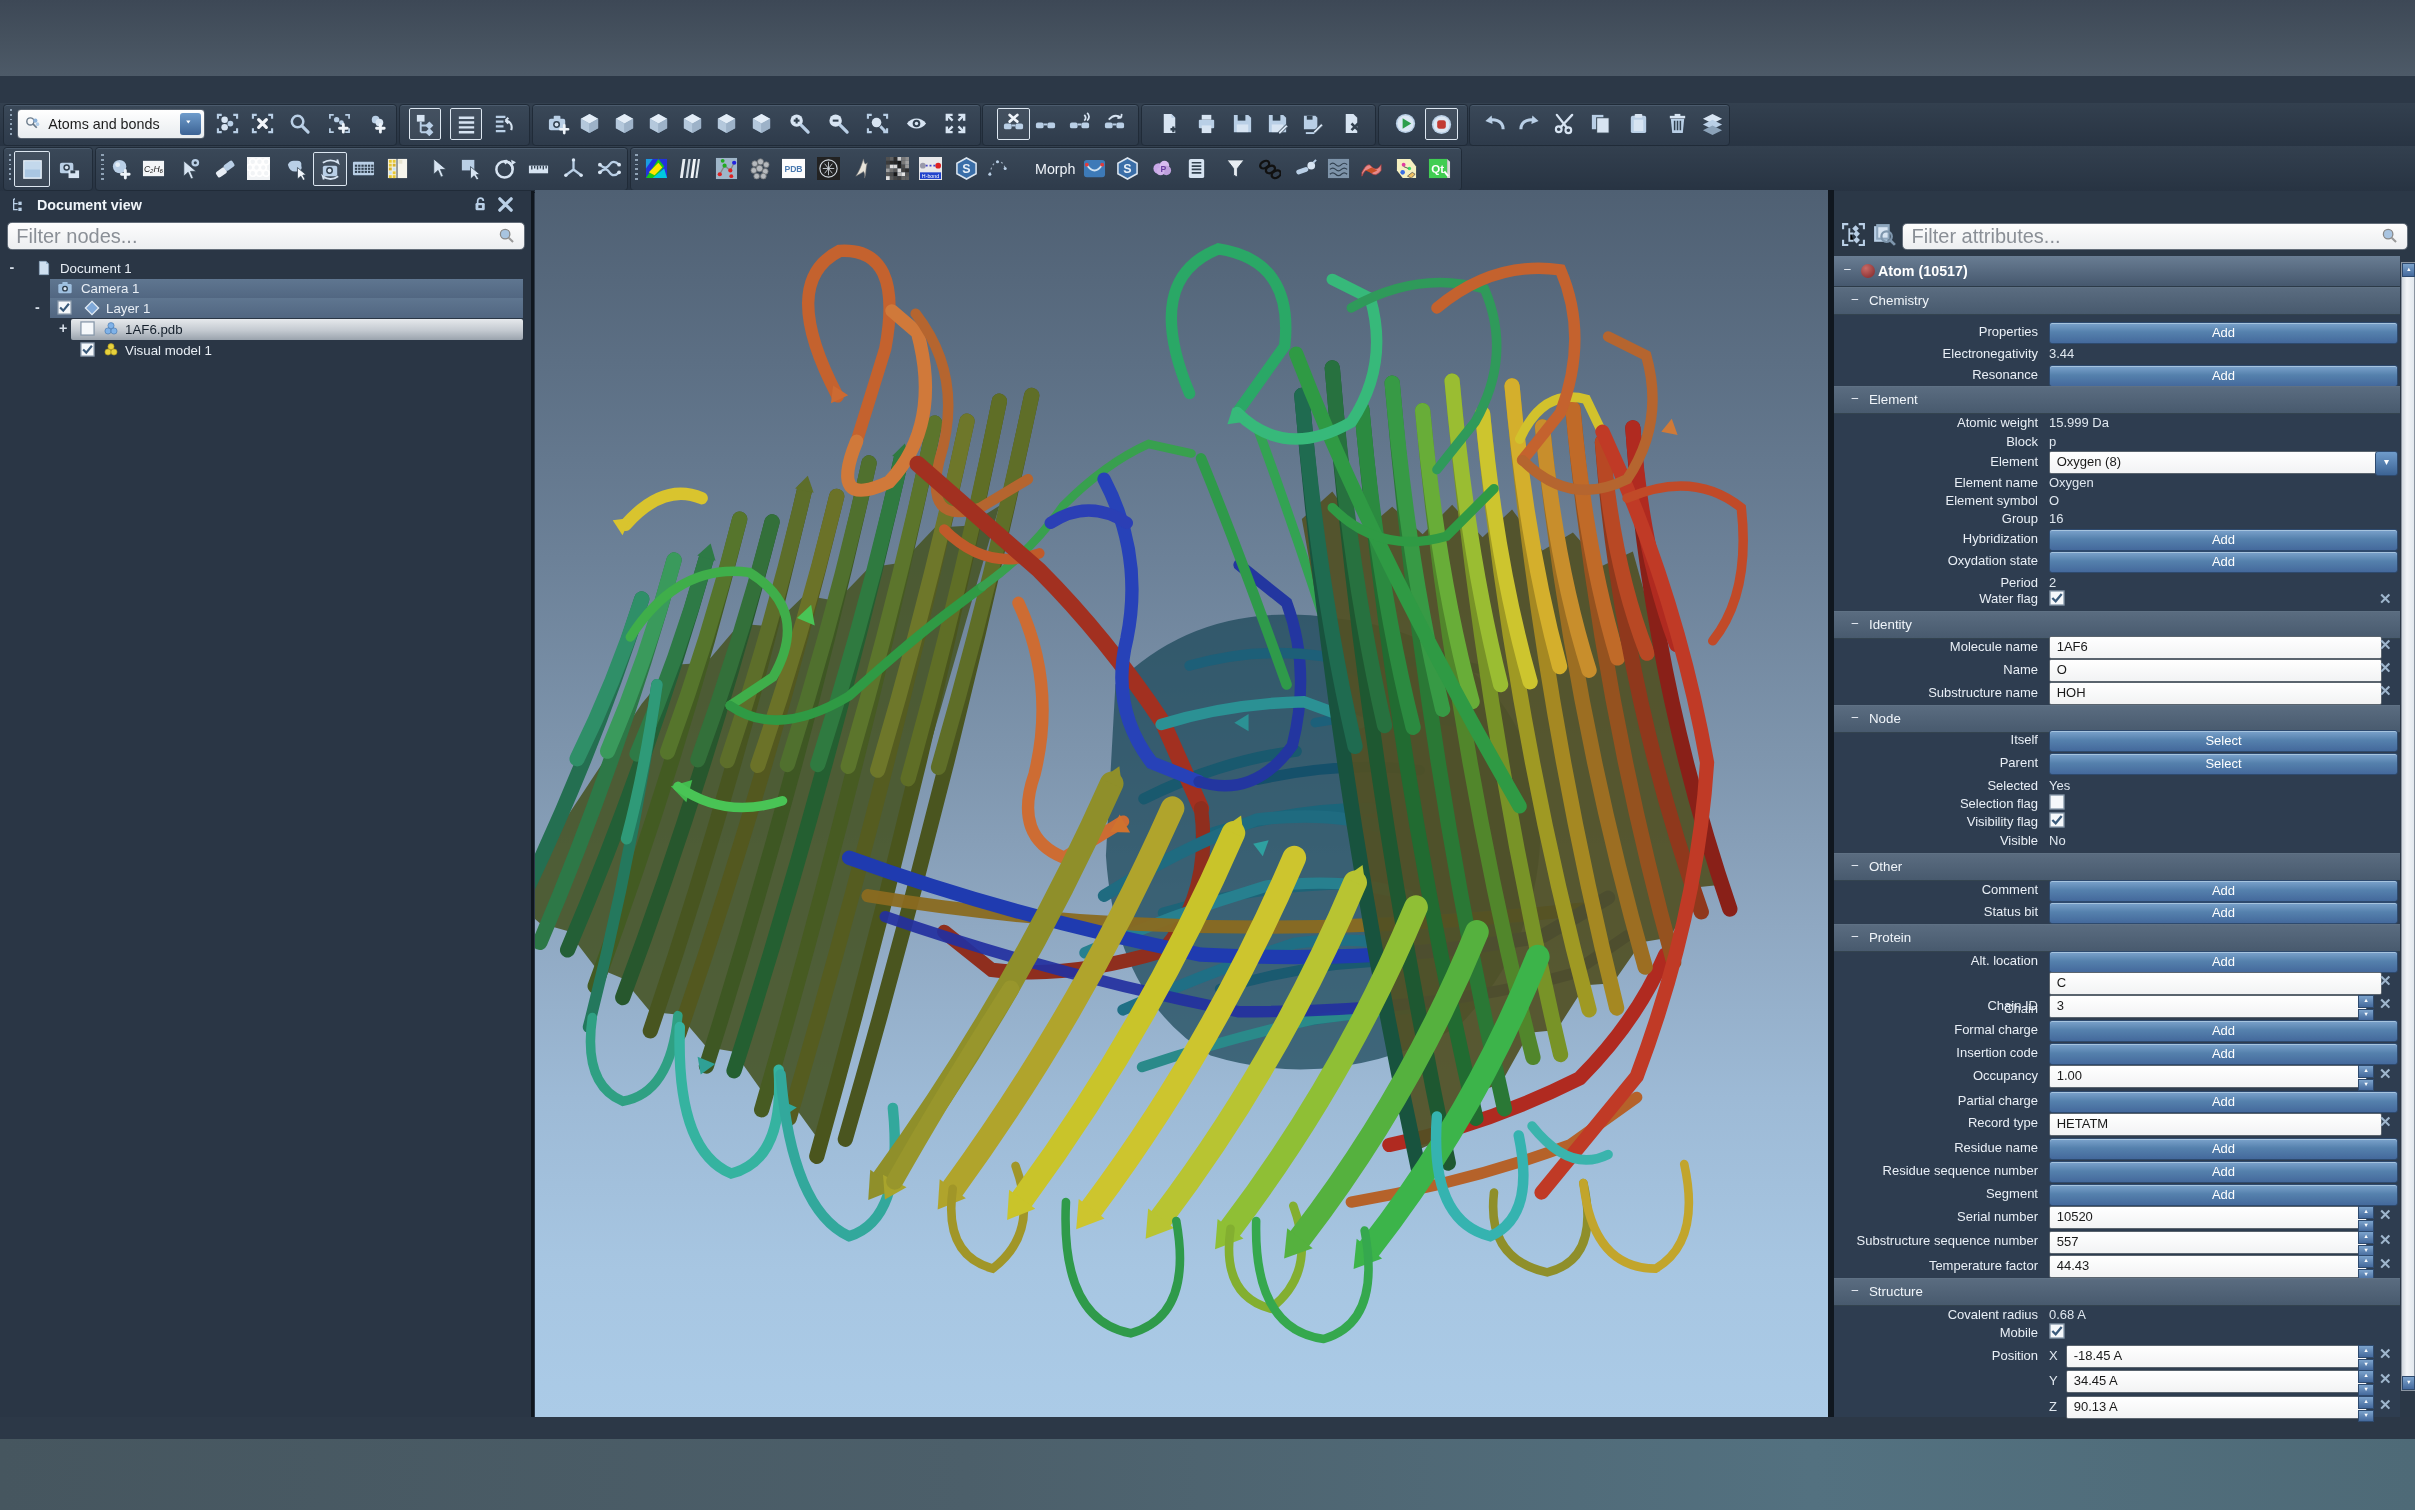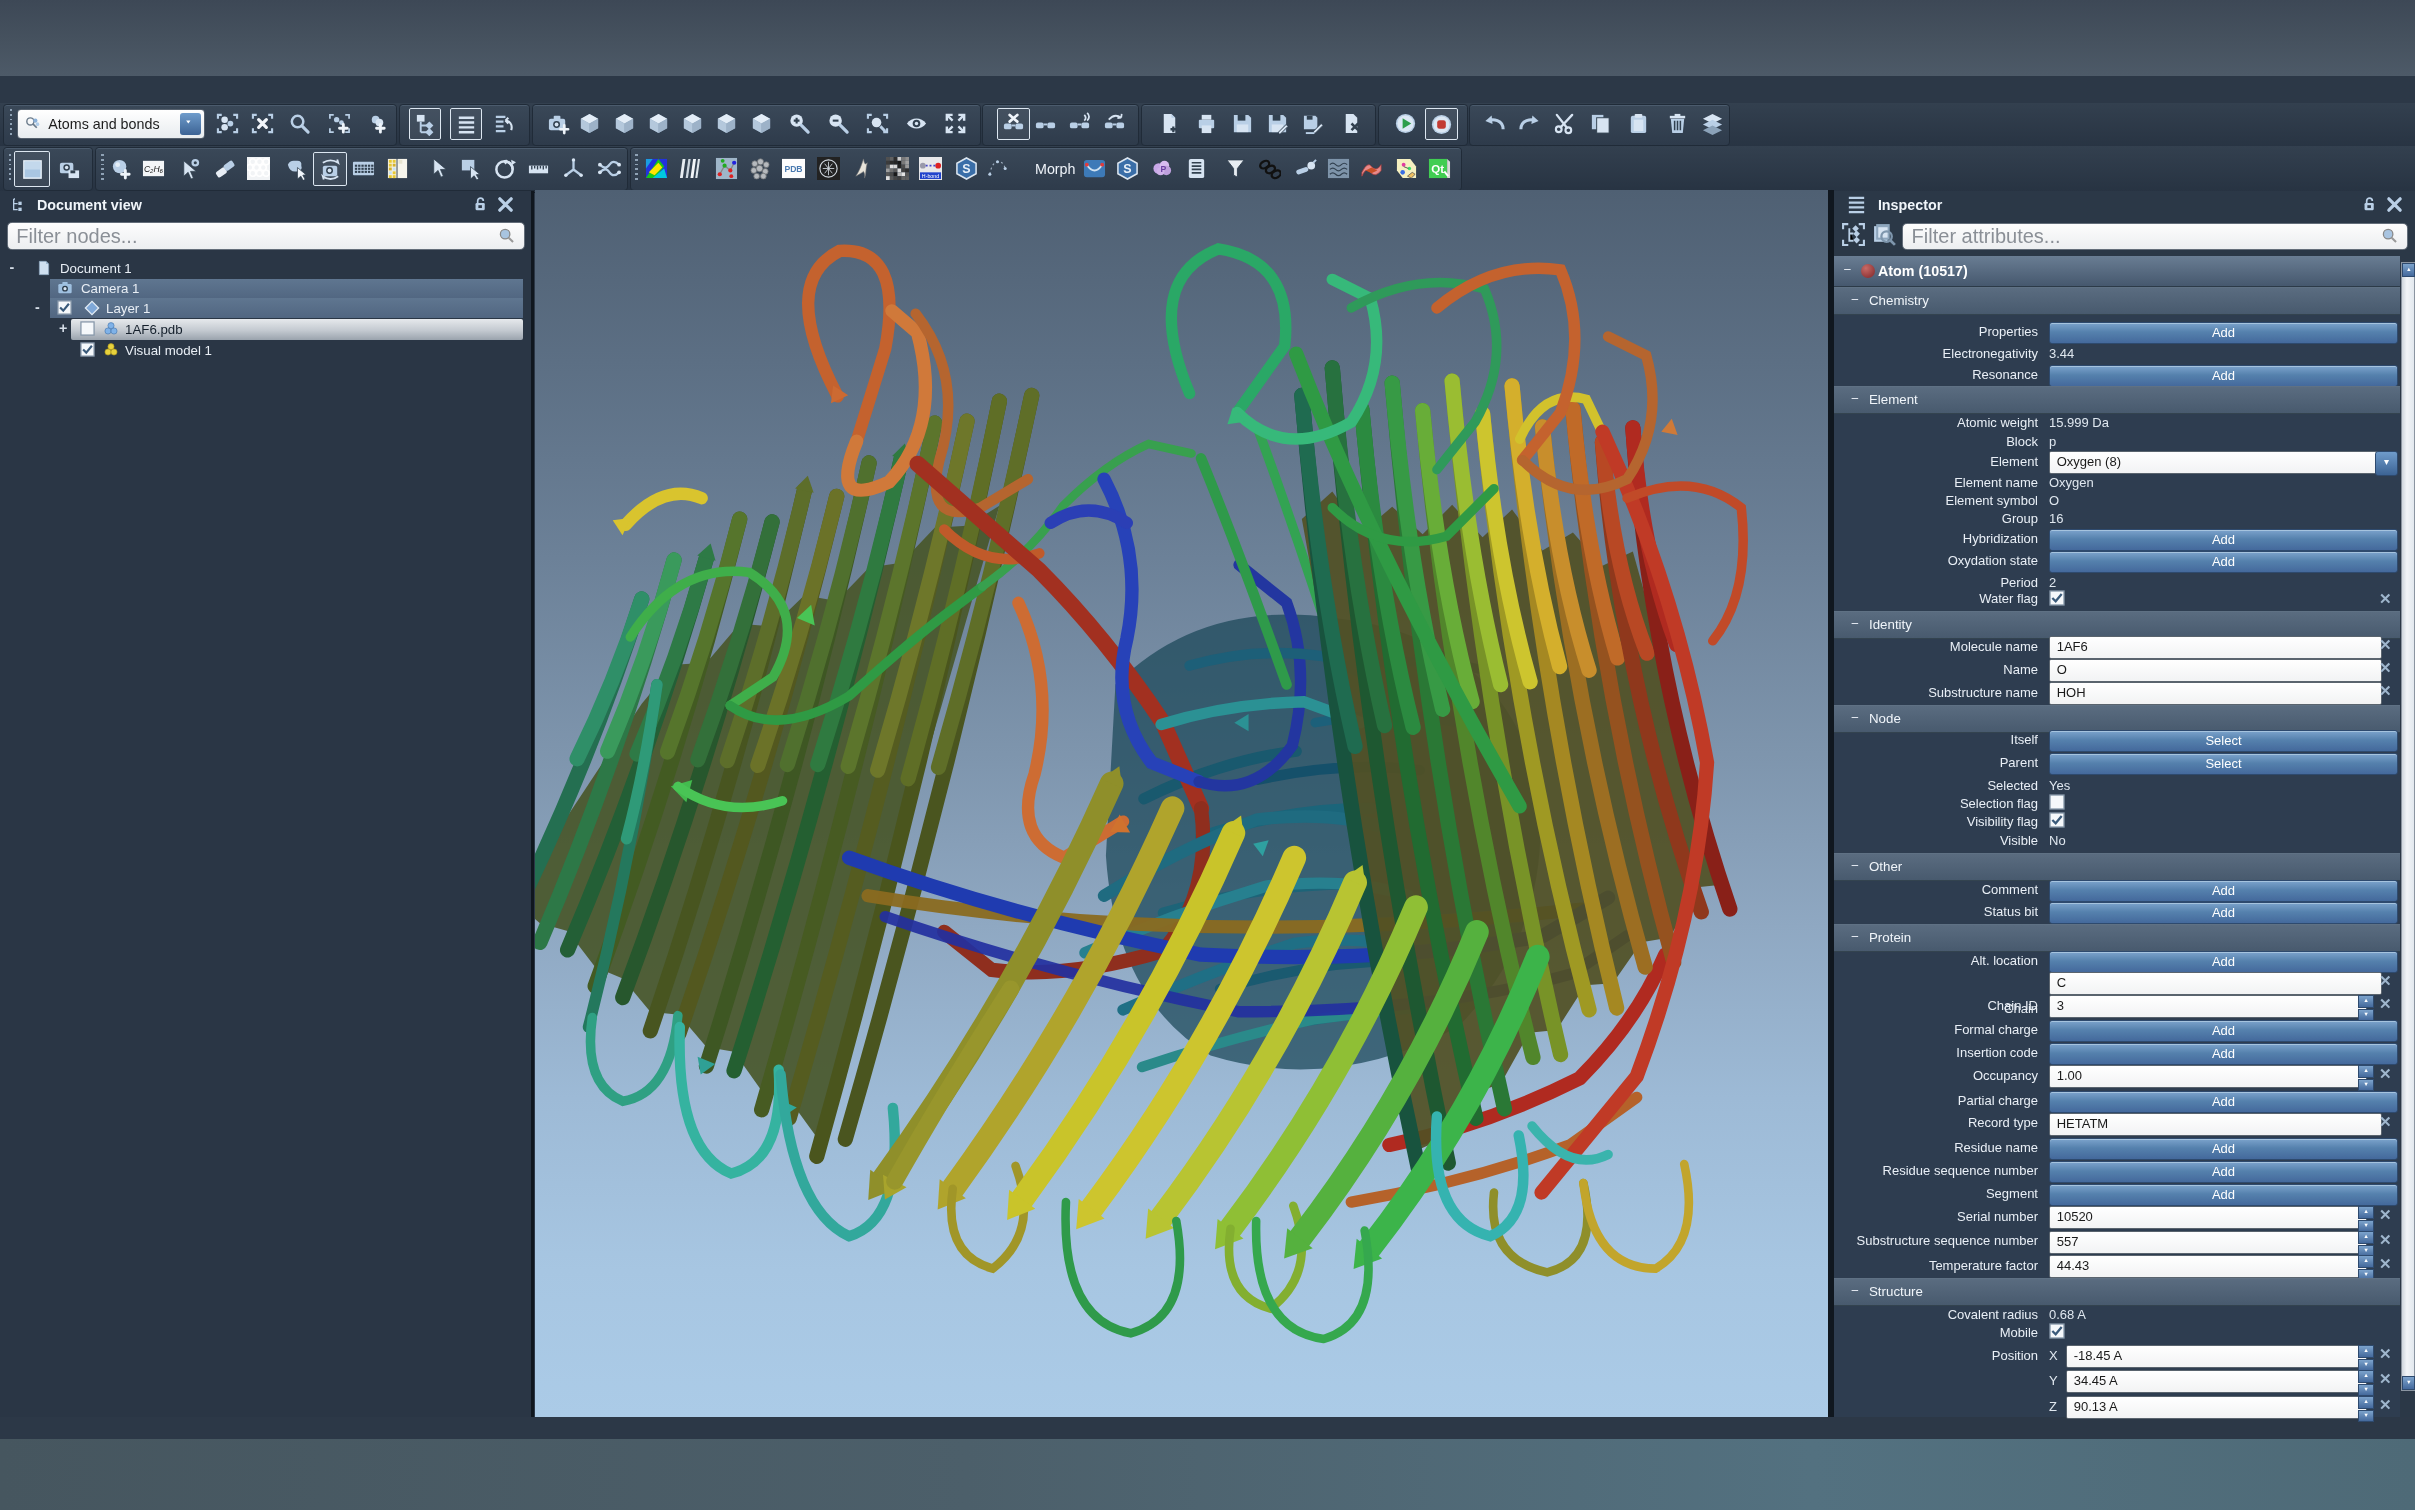--- a/index.html
+++ b/index.html
@@ -959,36 +959,20 @@
         <path d="M500 840 Q430 950 378 1042" fill="none" stroke="#98962c" stroke-width="18" stroke-linecap="round"></path>
         <path d="M1008 1054 Q1000 1124 1064 1138 Q1120 1124 1102 1044" fill="none" stroke="#8f8f2a" stroke-width="9" stroke-linecap="round"></path>
         <path d="M1102 1044 Q1112 1134 1178 1134 Q1226 1106 1208 1024" fill="none" stroke="#c2a52c" stroke-width="9" stroke-linecap="round"></path>
         <path d="M948 974 Q940 1084 1004 1100 Q1052 1079 1034 994" fill="none" stroke="#35b3b0" stroke-width="11" stroke-linecap="round"></path>
         <path d="M1048 984 Q1088 1034 1128 1014" fill="none" stroke="#3ab4ad" stroke-width="10" stroke-linecap="round"></path>
         <path d="M558 1064 Q552 1188 626 1202 Q692 1184 674 1084" fill="none" stroke="#2f9a4a" stroke-width="9" stroke-linecap="round"></path>
         <path d="M758 1084 Q755 1198 829 1208 Q890 1190 872 1094" fill="none" stroke="#35a84e" stroke-width="9" stroke-linecap="round"></path>
       </svg></div>
 <div id="vsplit2" class="abs"></div>
 <div id="inspanel" class="abs">
-      <div class="ptitle" style="left:0;top:0;width:582px">
-        <span class="pticon">
-          <svg width="23" height="23" viewBox="0 0 24 24">
-            <path d="M4 5h16M4 10h16M4 15h16M4 20h16" stroke="#b9cfe6" stroke-width="2.4"></path>
-          </svg>
-        </span>
-        <b>Inspector</b>
-        <span class="pbtn" style="right:38px"><svg width="23" height="23" viewBox="0 0 24 24">
-            <rect x="5" y="10" width="13" height="10" rx="1.5" fill="#b9cfe6"></rect>
-            <path d="M8 10V7a4 4 0 0 1 8 0" fill="none" stroke="#b9cfe6" stroke-width="2.4"></path>
-            <rect x="9" y="13" width="5" height="4" fill="#2c3847"></rect>
-          </svg></span>
-        <span class="pbtn" style="right:13.3px"><svg width="23" height="23" viewBox="0 0 24 24">
-            <path d="M4 4l16 16M20 4L4 20" stroke="#b9cfe6" stroke-width="4.6" stroke-linecap="round"></path>
-          </svg></span>
-      </div>
 <span class="ibtn" style="left:6.7px;top:31px"><svg width="23" height="23" viewBox="0 0 24 24">
           <path d="M2 7V2h5M17 2h5v5M22 17v5h-5M7 22H2v-5" fill="none" stroke="#b9cfe6" stroke-width="2"></path>
           <path d="M8 6v12h4M8 11h4" stroke="#b9cfe6" stroke-width="1.8"></path>
           <rect x="12" y="4" width="4.5" height="4.5" fill="#b9cfe6" transform="rotate(45 14 6)"></rect>
           <rect x="13" y="9" width="4.5" height="4.5" fill="#b9cfe6" transform="rotate(45 15 11)"></rect>
           <rect x="13" y="15" width="4.5" height="4.5" fill="#b9cfe6" transform="rotate(45 15 17)"></rect>
         </svg></span>
 <span class="ibtn" style="left:38px;top:31px"><svg width="23" height="23" viewBox="0 0 24 24">
           <rect x="2" y="4" width="13" height="15" fill="#b9cfe6"></rect>
           <rect x="4" y="2" width="13" height="15" fill="#8ea6bd"></rect>

